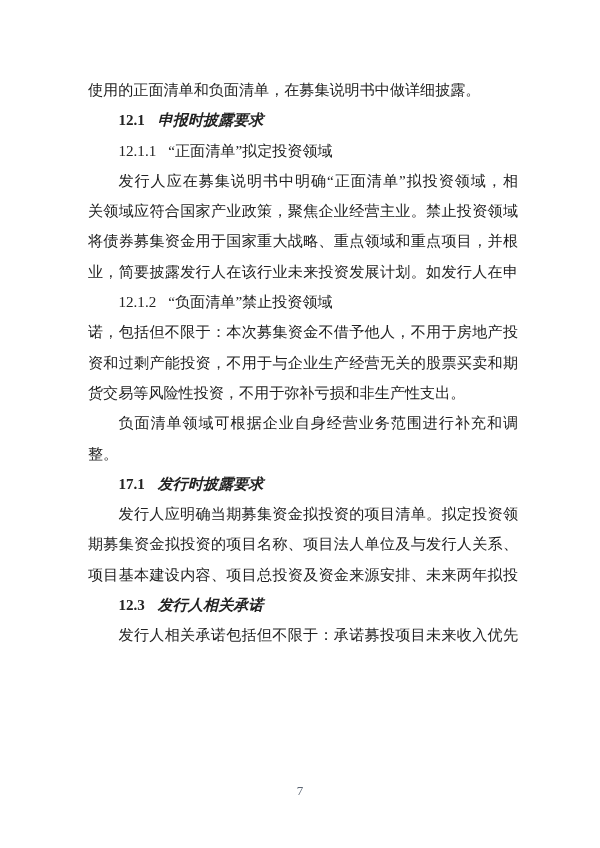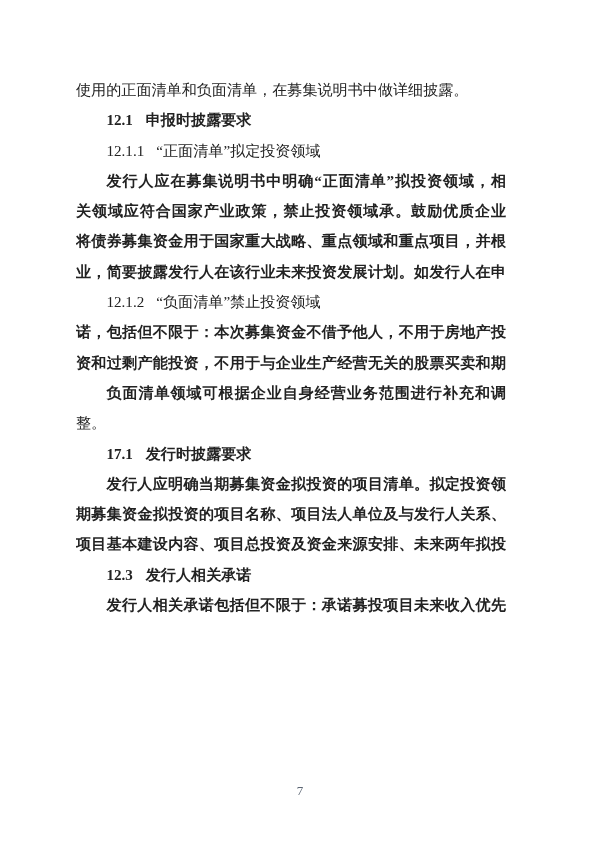--- a/index.html
+++ b/index.html
@@ -10,48 +10,48 @@
   .page {
     position: relative;
     width: 600px;
     height: 848px;
     background: var(--bg-color, #ffffff);
     overflow: hidden;
     font-family: "Liberation Serif", "DejaVu Serif", serif;
   }
   .content {
     position: absolute;
-    left: 76px;
+    left: 88px;
     top: 75px;
     width: 430px;
   }
   .line {
     height: 30.3px;
     line-height: 30.3px;
     font-size: 15.1px;
     color: var(--text-color, #222222);
     white-space: normal;
     overflow: hidden;
   }
   .line.indent {
     padding-left: 30.5px;
   }
   .line.justify {
     text-align: justify;
     text-align-last: justify;
-    font-weight: bold;
   }
   .line.heading {
     font-weight: bold;
   }
   .line.heading .num {
     font-style: normal;
     margin-right: 0.85em;
   }
   .line.heading .htext {
+    font-style: italic;
     margin-top: 8px;
   }
   .line.subheading .num {
     margin-right: 0.8em;
     margin-top: 12px;
   }
   .page-number {
     position: absolute;
     left: 0;
     top: 783px;
@@ -64,26 +64,27 @@
 </style>
 </head>
 <body>
 
 <div class="page">
   <div class="content" id="content">
       <div class="line body">使用的正面清单和负面清单，在募集说明书中做详细披露。</div>
       <div class="line heading indent"><span class="num">12.1</span><span class="htext">申报时披露要求</span></div>
       <div class="line subheading indent"><span class="num">12.1.1</span><span class="htext">“正面清单”拟定投资领域</span></div>
       <div class="line body indent justify">发行人应在募集说明书中明确“正面清单”拟投资领域，相</div>
-      <div class="line body justify">关领域应符合国家产业政策，禁止投资领域承。鼓励优质企业</div>
+      <div class="line body justify">关领域应符合国家产业政策，聚焦企业经营主业。禁止投资领域</div>
       <div class="line body justify">将债券募集资金用于国家重大战略、重点领域和重点项目，并根</div>
       <div class="line body justify">业，简要披露发行人在该行业未来投资发展计划。如发行人在申</div>
       <div class="line subheading indent"><span class="num">12.1.2</span><span class="htext">“负面清单”禁止投资领域</span></div>
       <div class="line body justify">诺，包括但不限于：本次募集资金不借予他人，不用于房地产投</div>
       <div class="line body justify">资和过剩产能投资，不用于与企业生产经营无关的股票买卖和期</div>
+      <div class="line body">货交易等风险性投资，不用于弥补亏损和非生产性支出。</div>
       <div class="line body indent justify">负面清单领域可根据企业自身经营业务范围进行补充和调</div>
       <div class="line body">整。</div>
       <div class="line heading indent"><span class="num">17.1</span><span class="htext">发行时披露要求</span></div>
       <div class="line body indent justify">发行人应明确当期募集资金拟投资的项目清单。拟定投资领域</div>
       <div class="line body justify">期募集资金拟投资的项目名称、项目法人单位及与发行人关系、</div>
       <div class="line body justify">项目基本建设内容、项目总投资及资金来源安排、未来两年拟投</div>
       <div class="line heading indent"><span class="num">12.3</span><span class="htext">发行人相关承诺</span></div>
       <div class="line body indent justify">发行人相关承诺包括但不限于：承诺募投项目未来收入优先</div>
     </div>
   <div class="page-number">7</div>

